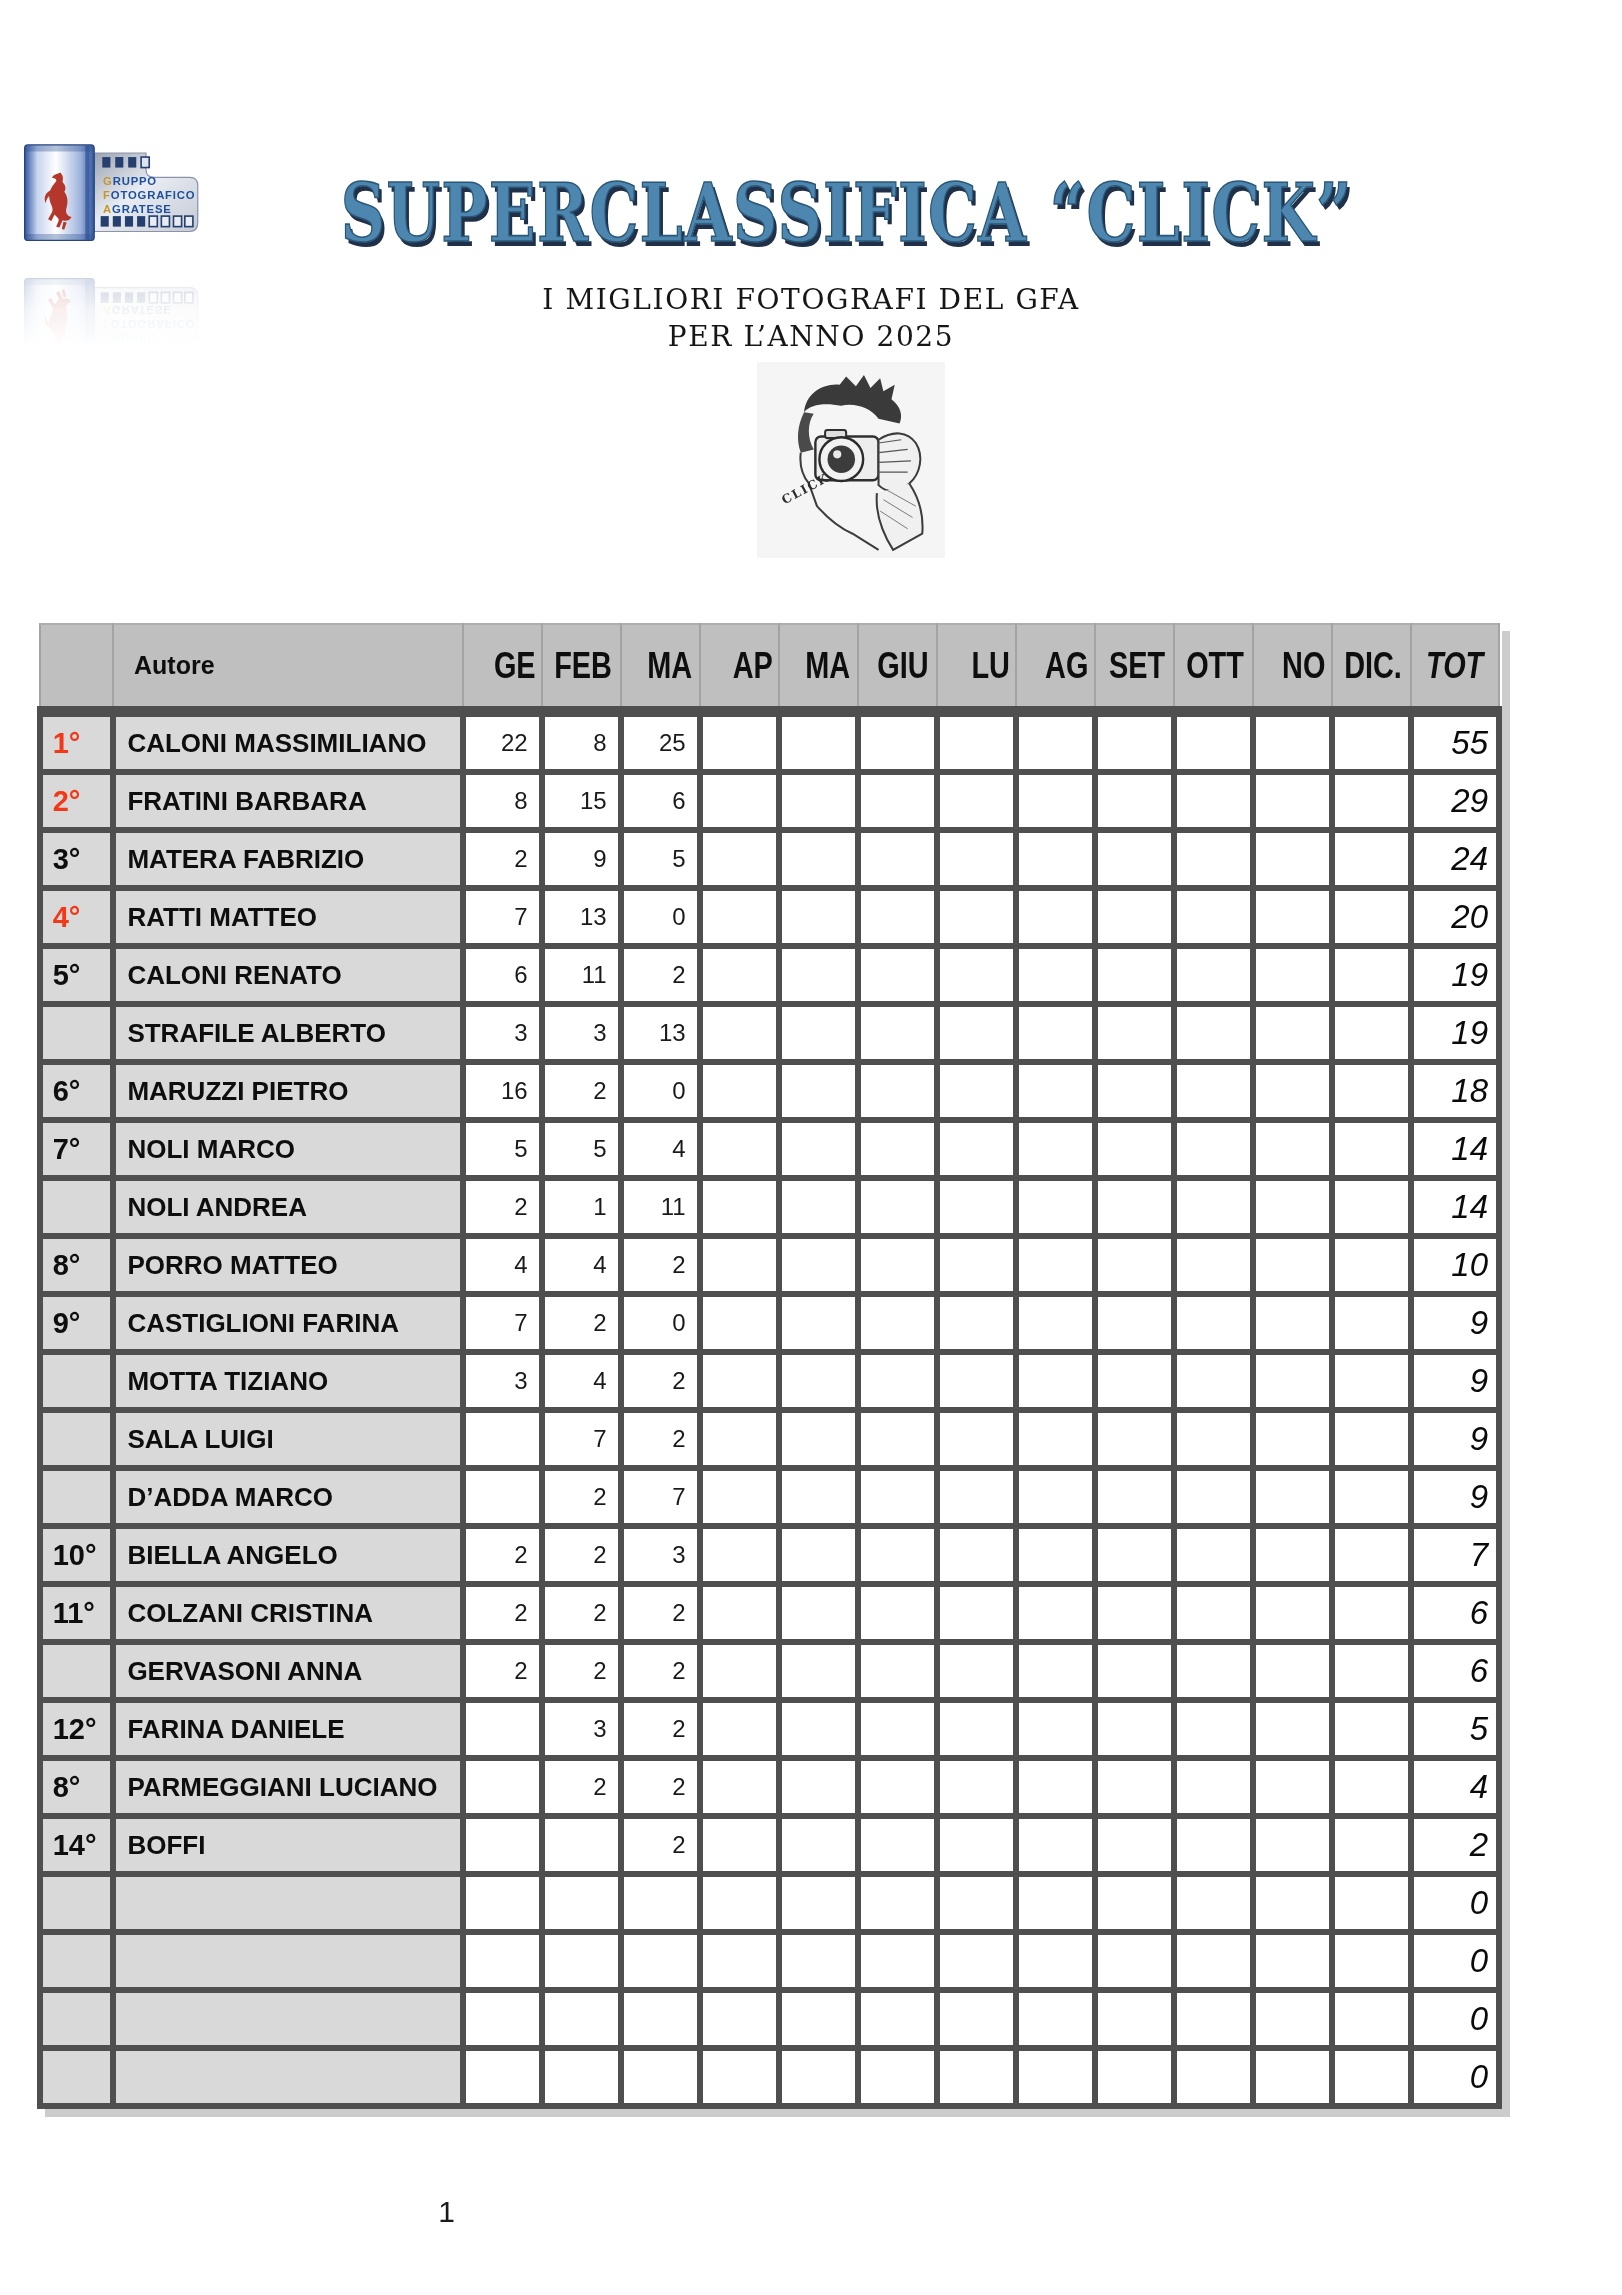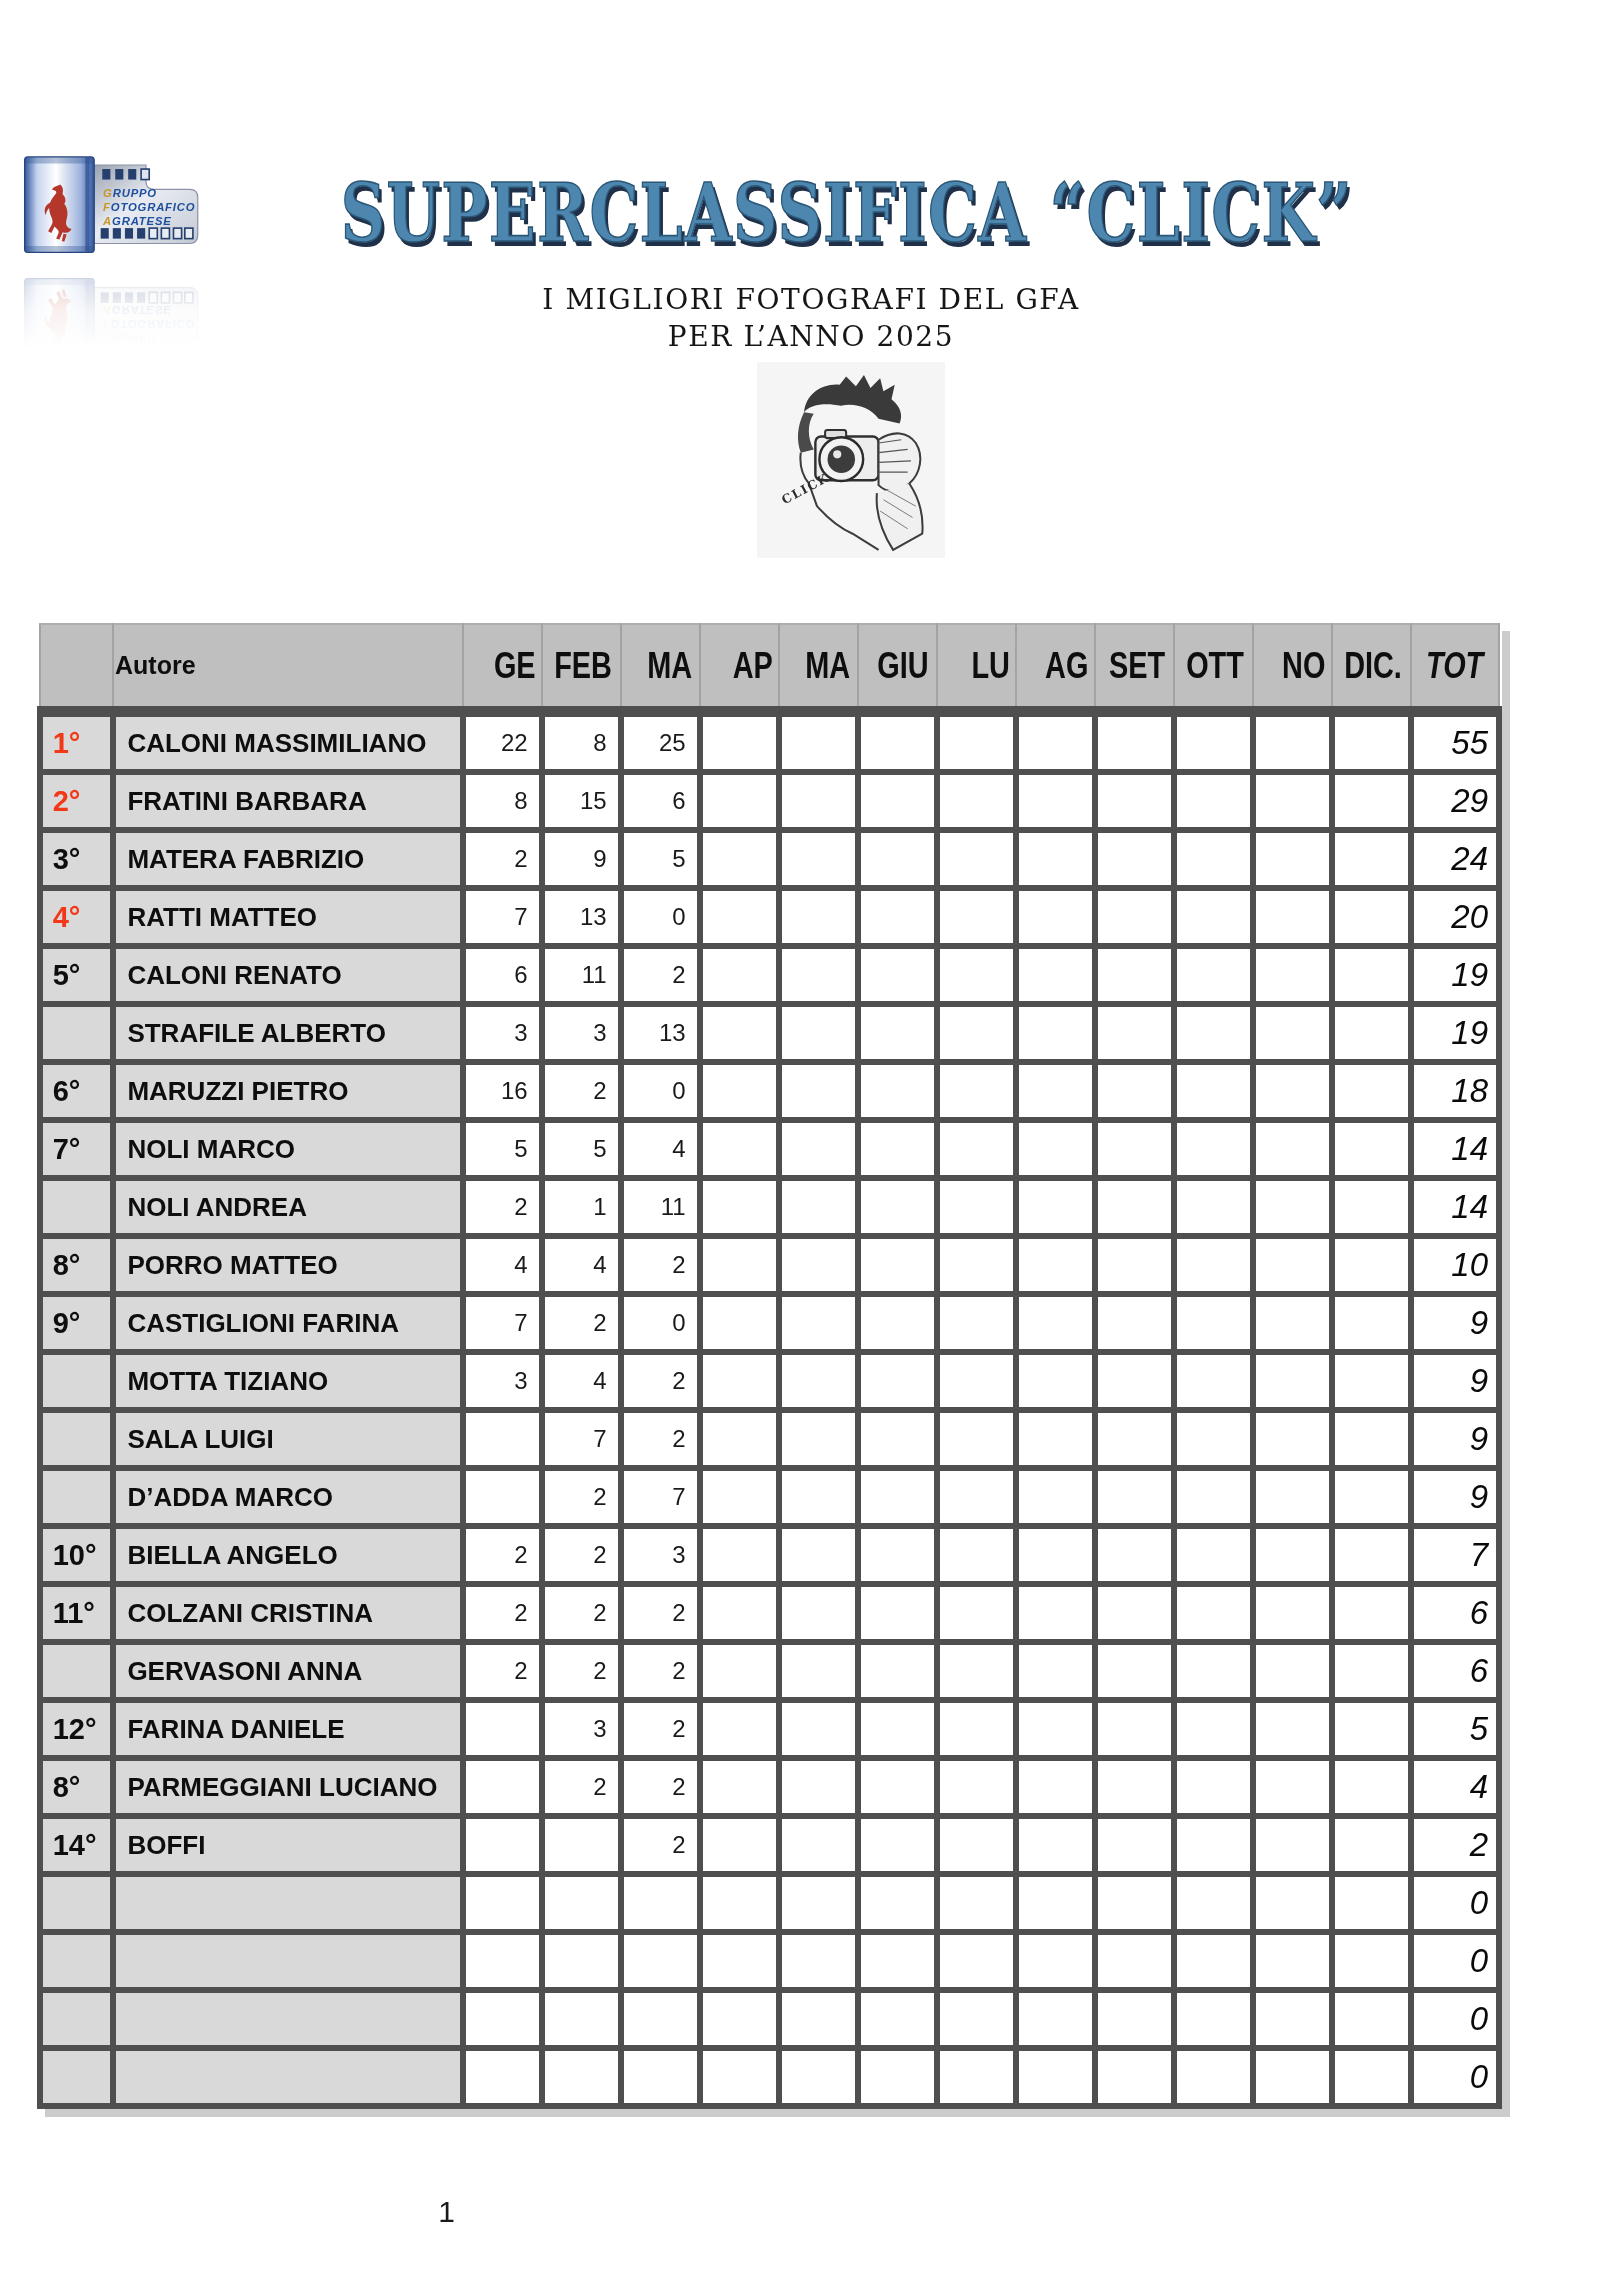--- a/index.html
+++ b/index.html
@@ -1,21 +1,21 @@
 <!DOCTYPE html>
 <html style="font-size:13px"><head>
 <meta charset="utf-8">
 <style>
   html,body{margin:0;padding:0;}
   body{
     width:1622px;height:2295px;position:relative;background:#ffffff;
     font-family:"Liberation Sans", sans-serif;color:#111;overflow:hidden;
   }
   
-  .logo{position:absolute;left:23px;top:156px;width:178px;height:107px;font-style:italic;}
+  .logo{position:absolute;left:23px;top:144px;width:178px;height:107px;}
   .logo svg{display:block;width:100%;height:100%;}
   .logo-reflection{position:absolute;left:23px;top:268px;width:178px;height:84px;overflow:hidden;}
   .logo-reflection svg{display:block;width:178px;height:107px;transform:scaleY(-1);opacity:.38;}
   .logo-reflection .fade{position:absolute;left:0;top:0;right:0;bottom:0;
     background:linear-gradient(to bottom, rgba(255,255,255,.30) 0%, rgba(255,255,255,.80) 50%, #ffffff 95%);}
   
   .title{position:absolute;top:170px;left:0;right:12px;text-align:center;padding-left:84px;white-space:nowrap;}
   .title-inner{
     display:inline-block;font-family:"DejaVu Serif", serif;font-weight:bold;font-size:81px;line-height:1.05;
     color:#4d86ae;letter-spacing:1.6px;transform:scaleX(0.76);transform-origin:center;
@@ -35,21 +35,21 @@
   table.rank col.w-rank{width:73px;}
   table.rank col.w-name{width:350px;}
   table.rank col.w-m{width:79px;}
   table.rank col.w-tot{width:88px;}
   thead th{
     height:81px;background:#bfbfbf;border-left:2.4px solid #a3a3a6;border-top:2.4px solid #aeaeb1;
     border-right:2.4px solid #a3a3a6;border-bottom:11.4px solid #4f4f4f;
     font-size:37px;font-weight:bold;color:#0e0e0e;text-align:right;vertical-align:middle;padding:0;
   }
   thead th .cond{display:inline-block;transform:scaleX(0.78);transform-origin:center;}
-  thead th.h-autore{text-align:left;padding-left:1px;font-size:25px;}
+  thead th.h-autore{text-align:left;padding-left:20px;font-size:25px;}
   thead th.h-autore .cond{transform:none;}
   thead th.h-tot{font-style:italic;text-align:right;padding-right:6.5px;}
   tbody td{height:52px;border:6.5px solid #4f4f4f;vertical-align:middle;padding:0;background:#fff;}
   td.c-rank{background:#d9d9d9;font-weight:bold;font-size:29px;text-align:left;padding-left:9.7px;color:#0e0e0e;}
   td.c-rank.red{color:#f23817;}
   td.c-name{background:#d9d9d9;font-weight:bold;font-size:26px;text-align:left;padding-left:11.4px;color:#0e0e0e;}
   td.c-m{text-align:right;padding-right:11.4px;font-size:24px;color:#1a1a1a;}
   td.c-tot{font-weight:normal;font-style:italic;font-size:33px;text-align:right;padding-right:8px;color:#0a0a0a;}
   
   .pagenum{position:absolute;left:422px;top:2195px;width:49px;text-align:center;font-size:30px;color:#1a1a1a;}

